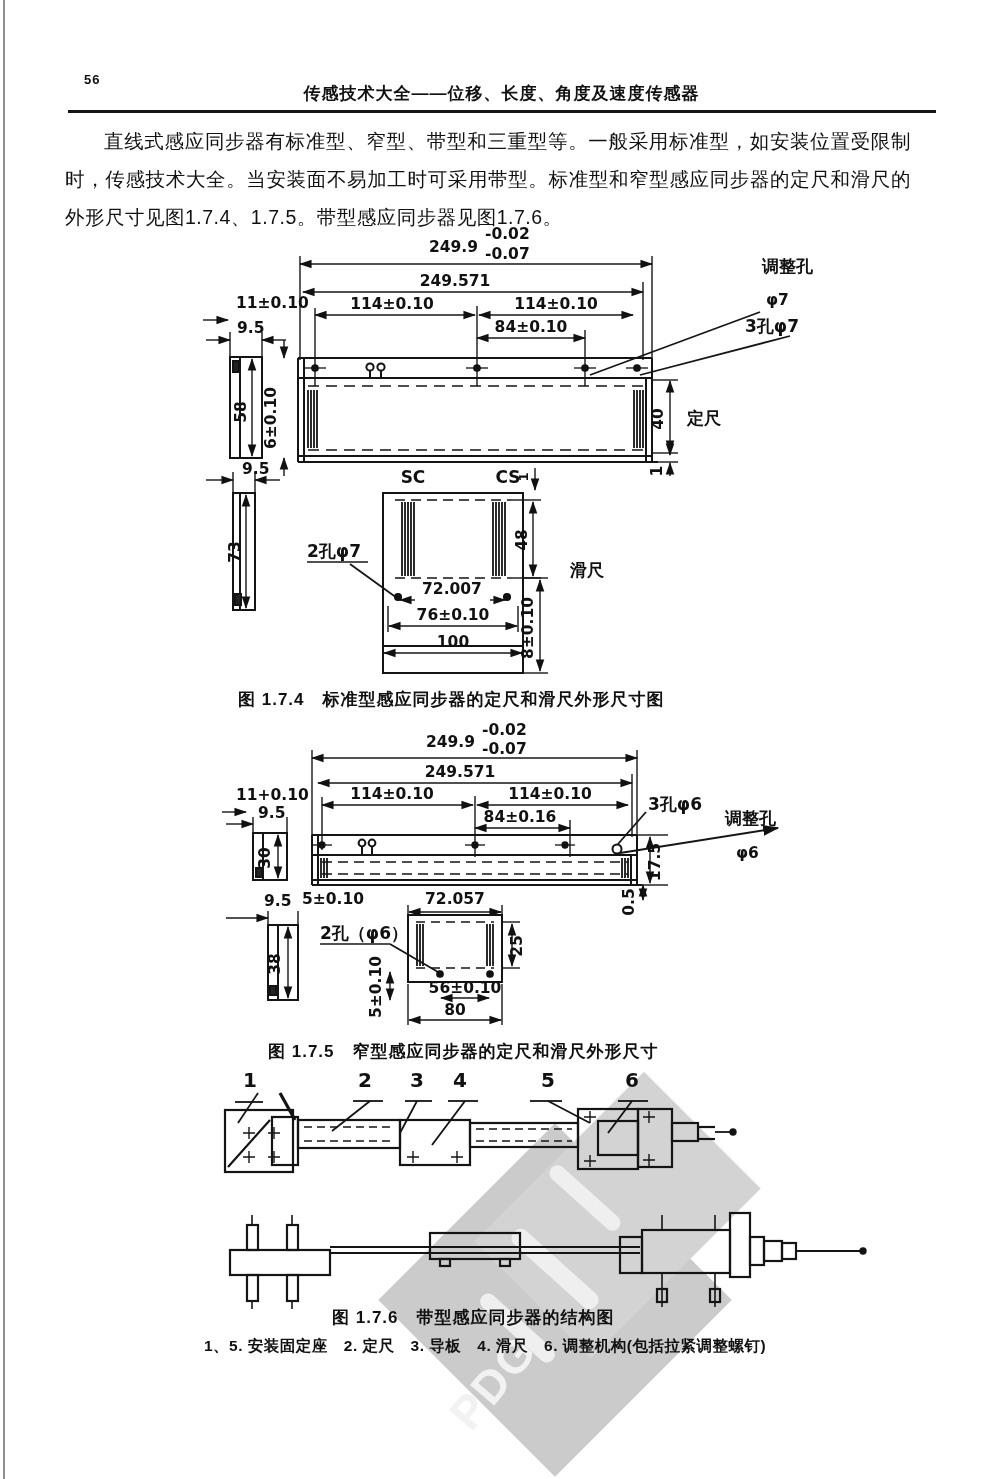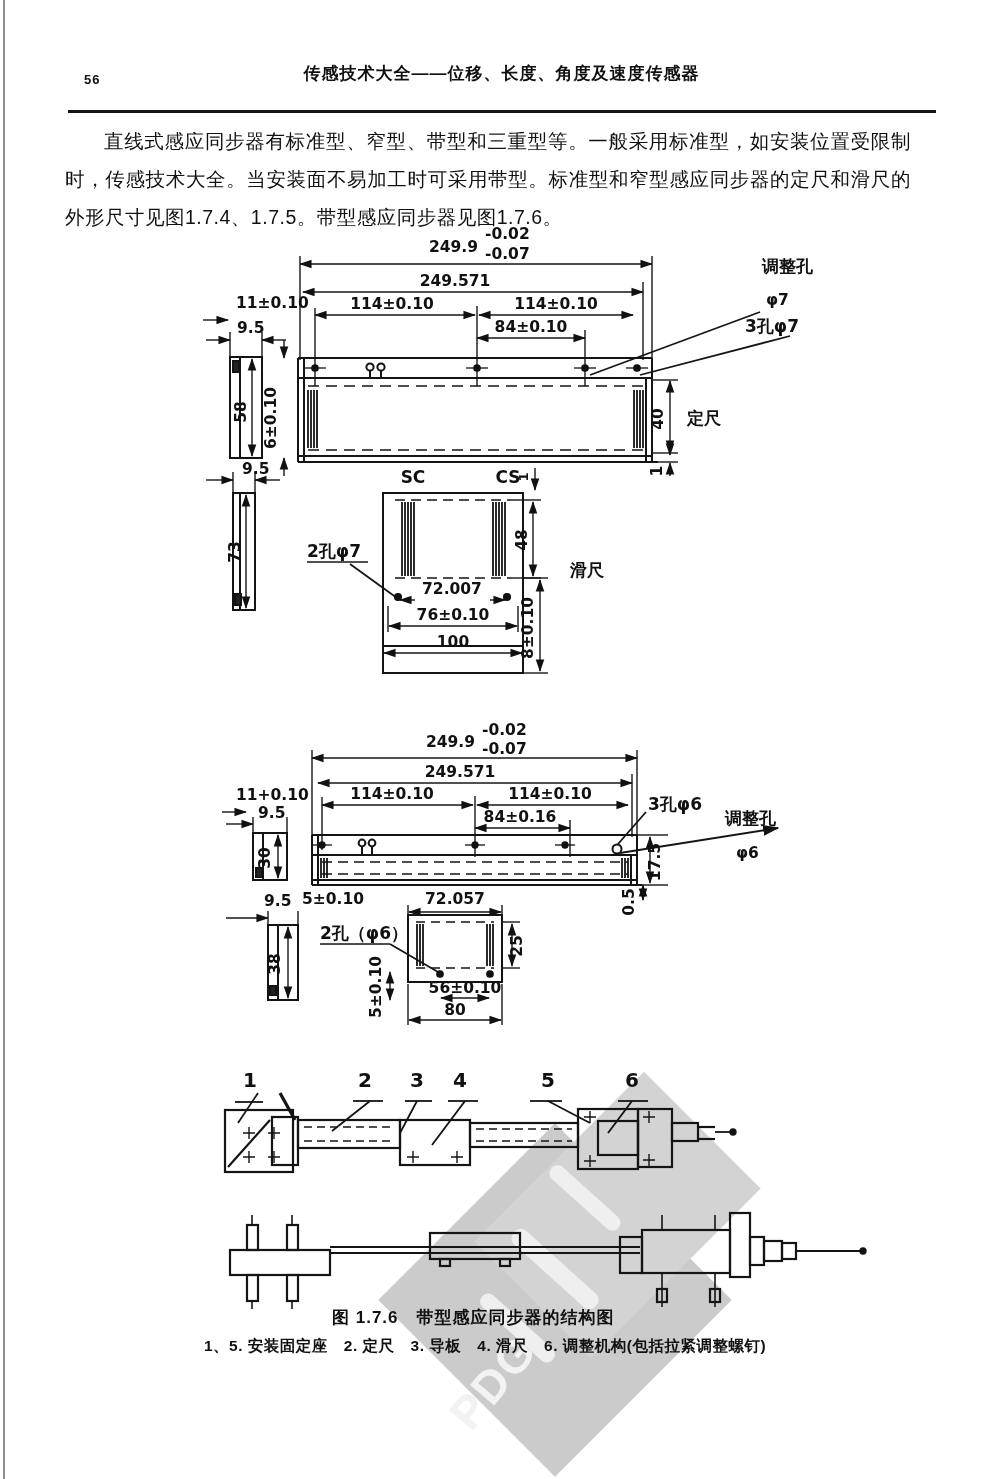--- a/index.html
+++ b/index.html
@@ -3,21 +3,21 @@
 <meta charset="utf-8">
 <style>
   html,body{margin:0;padding:0;background:#e8e8e8;}
   .page{
     position:relative;width:990px;height:1479px;background:#ffffff;
     margin:0 auto;overflow:hidden;
     font-family:"Liberation Sans",sans-serif;color:#111;
   }
   .scan-edge{position:absolute;left:3px;top:0;width:2px;height:100%;background:#8f8f8f;}
   .page-number{position:absolute;left:84px;top:72px;font-size:13px;font-weight:bold;letter-spacing:1px;}
-  .header-title{position:absolute;left:68px;top:62px;width:867px;text-align:center;
+  .header-title{position:absolute;left:68px;top:82px;width:867px;text-align:center;
     font-size:17px;font-weight:bold;letter-spacing:1px;}
   .header-rule{position:absolute;left:68px;top:110px;width:868px;height:3px;background:#141414;}
   .body-par{position:absolute;left:65px;top:122px;width:846px;font-size:19.5px;line-height:38px;
     text-align:justify;text-indent:2em;font-weight:500;letter-spacing:0.5px;}
   .fig-caption{position:absolute;font-size:17px;font-weight:bold;letter-spacing:1px;white-space:nowrap;z-index:3;}
   .cap474{left:238px;top:688px;}
   .cap475{left:268px;top:1040px;}
   .cap476{left:332px;top:1306px;}
   .legend476{position:absolute;left:160px;top:1336px;font-size:15.5px;font-weight:bold;
     letter-spacing:0.5px;white-space:nowrap;z-index:3;margin-left:44px;}
@@ -228,20 +228,21 @@
       <text class="smalltxt" x="328" y="249" text-anchor="middle" transform="rotate(-90 328 249)">1</text>
       <text class="cjktxt" x="107" y="329">2孔φ7</text>
       <text class="dimtxt" x="327" y="312" text-anchor="middle" transform="rotate(-90 327 312)">48</text>
       <text class="cjktxt" x="370" y="348">滑尺</text>
       <text class="dimtxt" x="252" y="366" text-anchor="middle">72.007</text>
       <text class="dimtxt" x="253" y="392" text-anchor="middle">76±0.10</text>
       <text class="dimtxt" x="253" y="419" text-anchor="middle">100</text>
       <text class="dimtxt" x="333" y="400" text-anchor="middle" transform="rotate(-90 333 400)">8±0.10</text>
     </g>
   </svg>
+  <div class="fig-caption cap474">图 1.7.4　标准型感应同步器的定尺和滑尺外形尺寸图</div>
 
   <svg style="left:220px;top:722px;" width="580" height="320" viewBox="0 0 580 320">
     <defs>
       <marker id="a5" viewBox="0 0 10 10" refX="9.2" refY="5" markerWidth="9" markerHeight="9" orient="auto-start-reverse">
         <path d="M0 1.6 L10 5 L0 8.4 z" fill="#111"></path>
       </marker>
     </defs>
     <g stroke="#161616" stroke-width="1.4" fill="none">
       <line x1="92" y1="28" x2="92" y2="115"></line>
       <line x1="417" y1="28" x2="417" y2="115"></line>
@@ -378,20 +379,21 @@
       <text class="dimtxt" x="82" y="182">5±0.10</text>
       <text class="dimtxt" x="235" y="182" text-anchor="middle">72.057</text>
       <text class="cjktxt" x="100" y="217">2孔（φ6）</text>
       <text class="dimtxt" x="60" y="242" text-anchor="middle" transform="rotate(-90 60 242)">38</text>
       <text class="dimtxt" x="302" y="224" text-anchor="middle" transform="rotate(-90 302 224)">25</text>
       <text class="dimtxt" x="161" y="265" text-anchor="middle" transform="rotate(-90 161 265)">5±0.10</text>
       <text class="dimtxt" x="245" y="271" text-anchor="middle">56±0.10</text>
       <text class="dimtxt" x="235" y="293" text-anchor="middle">80</text>
     </g>
   </svg>
+  <div class="fig-caption cap475">图 1.7.5　窄型感应同步器的定尺和滑尺外形尺寸</div>
 
   <svg style="left:170px;top:1065px;" width="700" height="240" viewBox="0 0 700 240">
     <defs>
       <marker id="a6" viewBox="0 0 10 10" refX="9.2" refY="5" markerWidth="8" markerHeight="8" orient="auto-start-reverse">
         <path d="M0 1.6 L10 5 L0 8.4 z" fill="#111"></path>
       </marker>
     </defs>
 
     <g>
       <text class="parttxt" x="80" y="22" text-anchor="middle">1</text>

